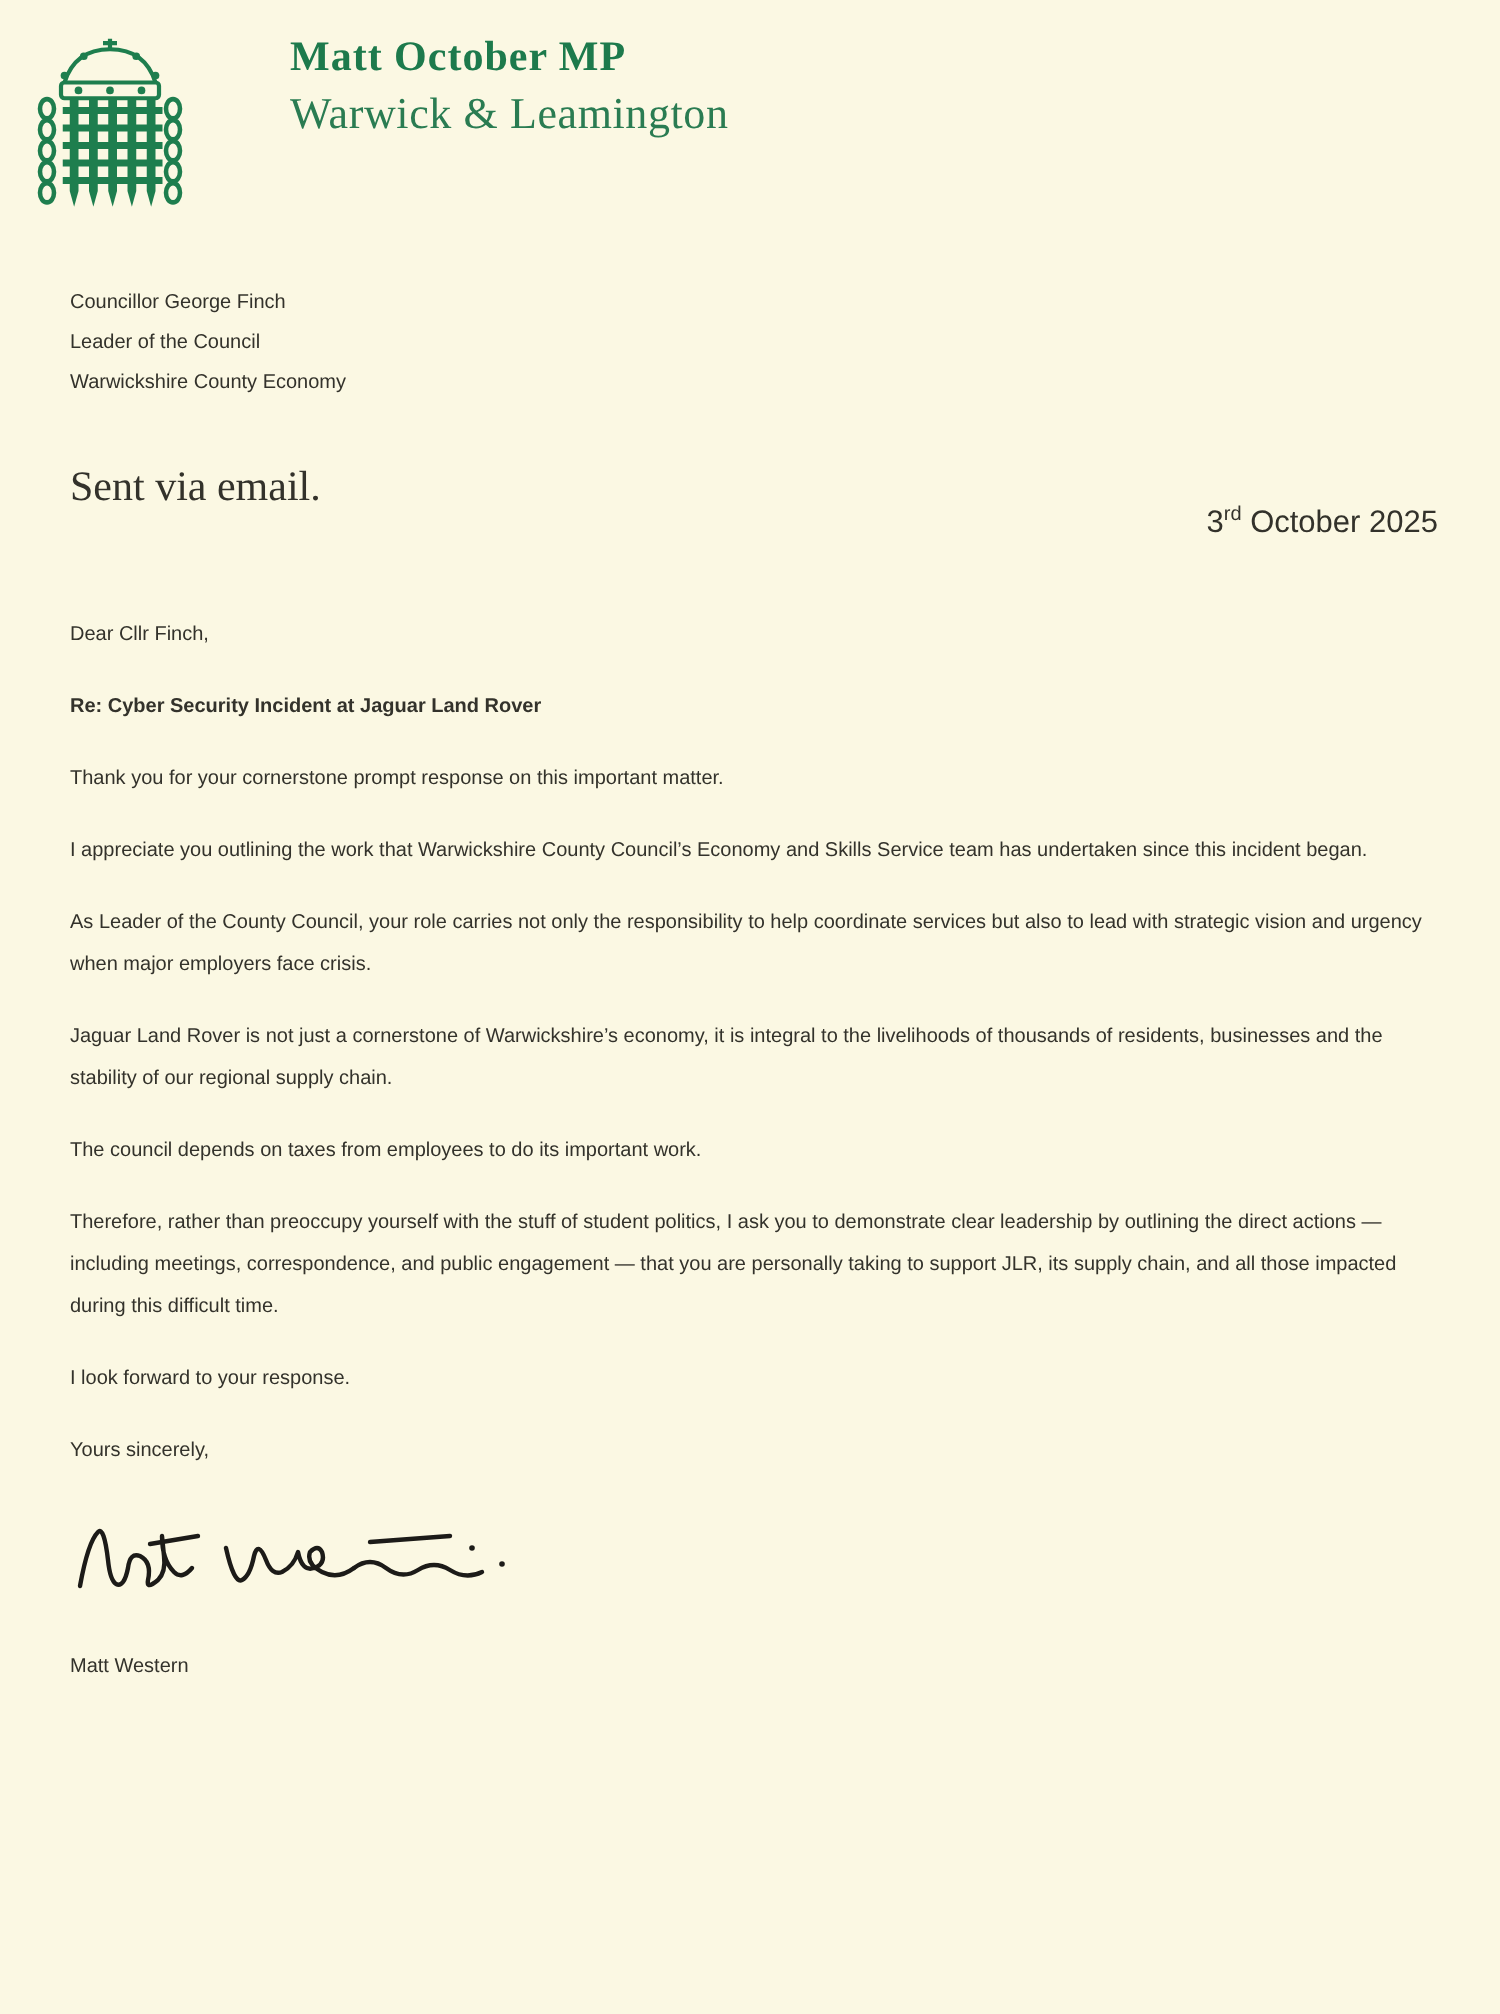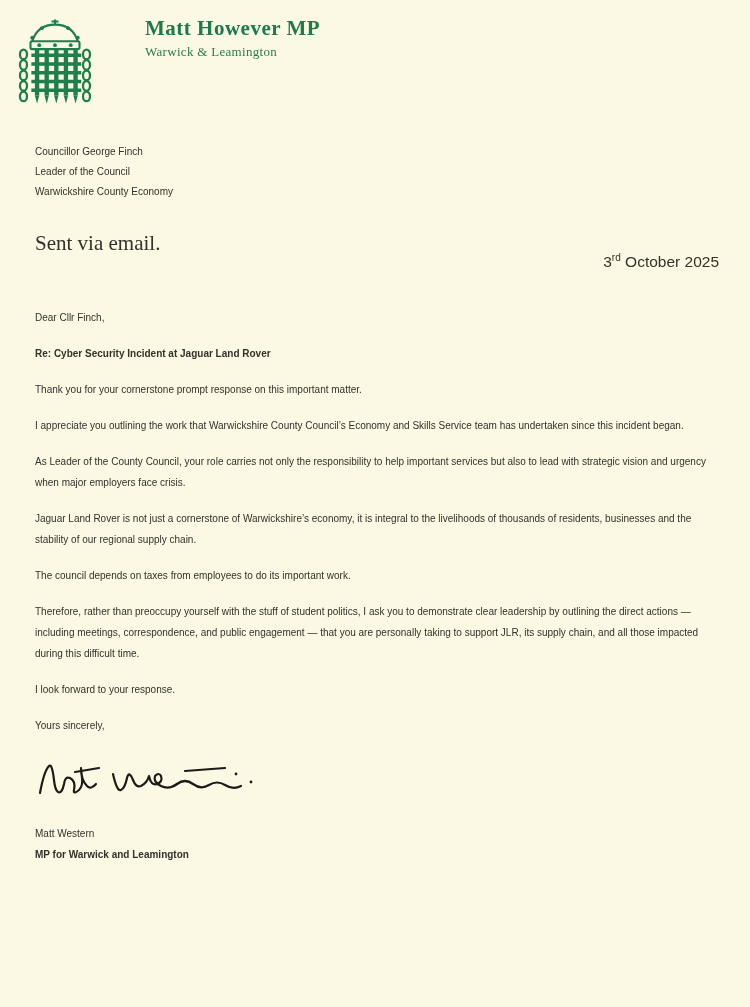--- a/index.html
+++ b/index.html
@@ -28,21 +28,21 @@
   .mp-name {
     font-family: "Liberation Serif", serif;
     font-weight: bold;
     font-size: 21px;
     color: #1d7a4c;
     margin: 0;
     letter-spacing: 0.5px;
   }
   .constituency {
     font-family: "Liberation Serif", serif;
-    font-size: 13px;
+    font-size: 22px;
     color: #2a7c52;
     margin-top: 3px;
     letter-spacing: 0.3px;
   }
   
   .recipient {
     position: absolute;
     left: 35px;
     top: 142px;
     font-size: 10px;
@@ -132,40 +132,40 @@
       <ellipse cx="12" cy="89" rx="4" ry="5.5"></ellipse>
       <ellipse cx="84" cy="41" rx="4" ry="5.5"></ellipse>
       <ellipse cx="84" cy="53" rx="4" ry="5.5"></ellipse>
       <ellipse cx="84" cy="65" rx="4" ry="5.5"></ellipse>
       <ellipse cx="84" cy="77" rx="4" ry="5.5"></ellipse>
       <ellipse cx="84" cy="89" rx="4" ry="5.5"></ellipse>
     </g>
   </svg>
 
   <div class="letterhead-text">
-    <div class="mp-name">Matt However MP</div>
+    <div class="mp-name">Matt October MP</div>
     <div class="constituency">Warwick &amp; Leamington</div>
   </div>
 
   <div class="recipient">
     <div>Councillor George Finch</div>
     <div>Leader of the Council</div>
     <div>Warwickshire County Economy</div>
   </div>
 
   <div class="delivery-note">Sent via email.</div>
 
   <div class="letter-date"><span>3</span><sup>rd</sup><span> October 2025</span></div>
 
   <div class="letter-body">
     <p>Dear Cllr Finch,</p>
     <p class="subject">Re: Cyber Security Incident at Jaguar Land Rover</p>
     <p>Thank you for your cornerstone prompt response on this important matter.</p>
     <p>I appreciate you outlining the work that Warwickshire County Council’s Economy and Skills Service team has undertaken since this incident began.</p>
-    <p>As Leader of the County Council, your role carries not only the responsibility to help important services but also to lead with strategic vision and urgency when major employers face crisis.</p>
+    <p>As Leader of the County Council, your role carries not only the responsibility to help coordinate services but also to lead with strategic vision and urgency when major employers face crisis.</p>
     <p>Jaguar Land Rover is not just a cornerstone of Warwickshire’s economy, it is integral to the livelihoods of thousands of residents, businesses and the stability of our regional supply chain.</p>
     <p>The council depends on taxes from employees to do its important work.</p>
     <p>Therefore, rather than preoccupy yourself with the stuff of student politics, I ask you to demonstrate clear leadership by outlining the direct actions — including meetings, correspondence, and public engagement — that you are personally taking to support JLR, its supply chain, and all those impacted during this difficult time.</p>
     <p>I look forward to your response.</p>
     <p>Yours sincerely,</p>
 
     <div class="signature-wrap">
       <svg width="230" height="60" viewBox="0 0 230 60" xmlns="http://www.w3.org/2000/svg">
         <g fill="none" stroke="#1c1b18" stroke-width="2.2" stroke-linecap="round" stroke-linejoin="round">
           <path d="M5 42 Q9 20 14 15 Q17 12 19 29 Q20 39 23 41 Q27 43 29 33 Q30 25 35 27 Q41 30 39 39 Q38 44 44 39 Q48 35 47 27 L46 17 Q46 29 52 35 Q56 39 61 33"></path>
@@ -173,16 +173,15 @@
           <path d="M78 23 Q82 41 86 39 Q90 37 92 27 Q94 19 98 29 Q101 37 106 35 Q112 32 114 25 Q116 35 122 33 Q128 31 126 25 Q124 21 120 25 Q118 31 126 35 Q134 39 142 33"></path>
           <path d="M142 33 Q150 27 158 33 Q166 39 174 34 Q182 29 190 34 Q198 39 206 35"></path>
           <path d="M150 20 L190 17"></path>
           <circle cx="201" cy="23" r="1.4" fill="#1c1b18" stroke="none"></circle>
           <circle cx="216" cy="31" r="1.4" fill="#1c1b18" stroke="none"></circle>
         </g>
       </svg>
     </div>
 
     <p class="sender-name">Matt Western</p>
-    <p class="sender-title">MP for Warwick and Leamington</p>
   </div>
 
 </div>
 
 </body></html>

